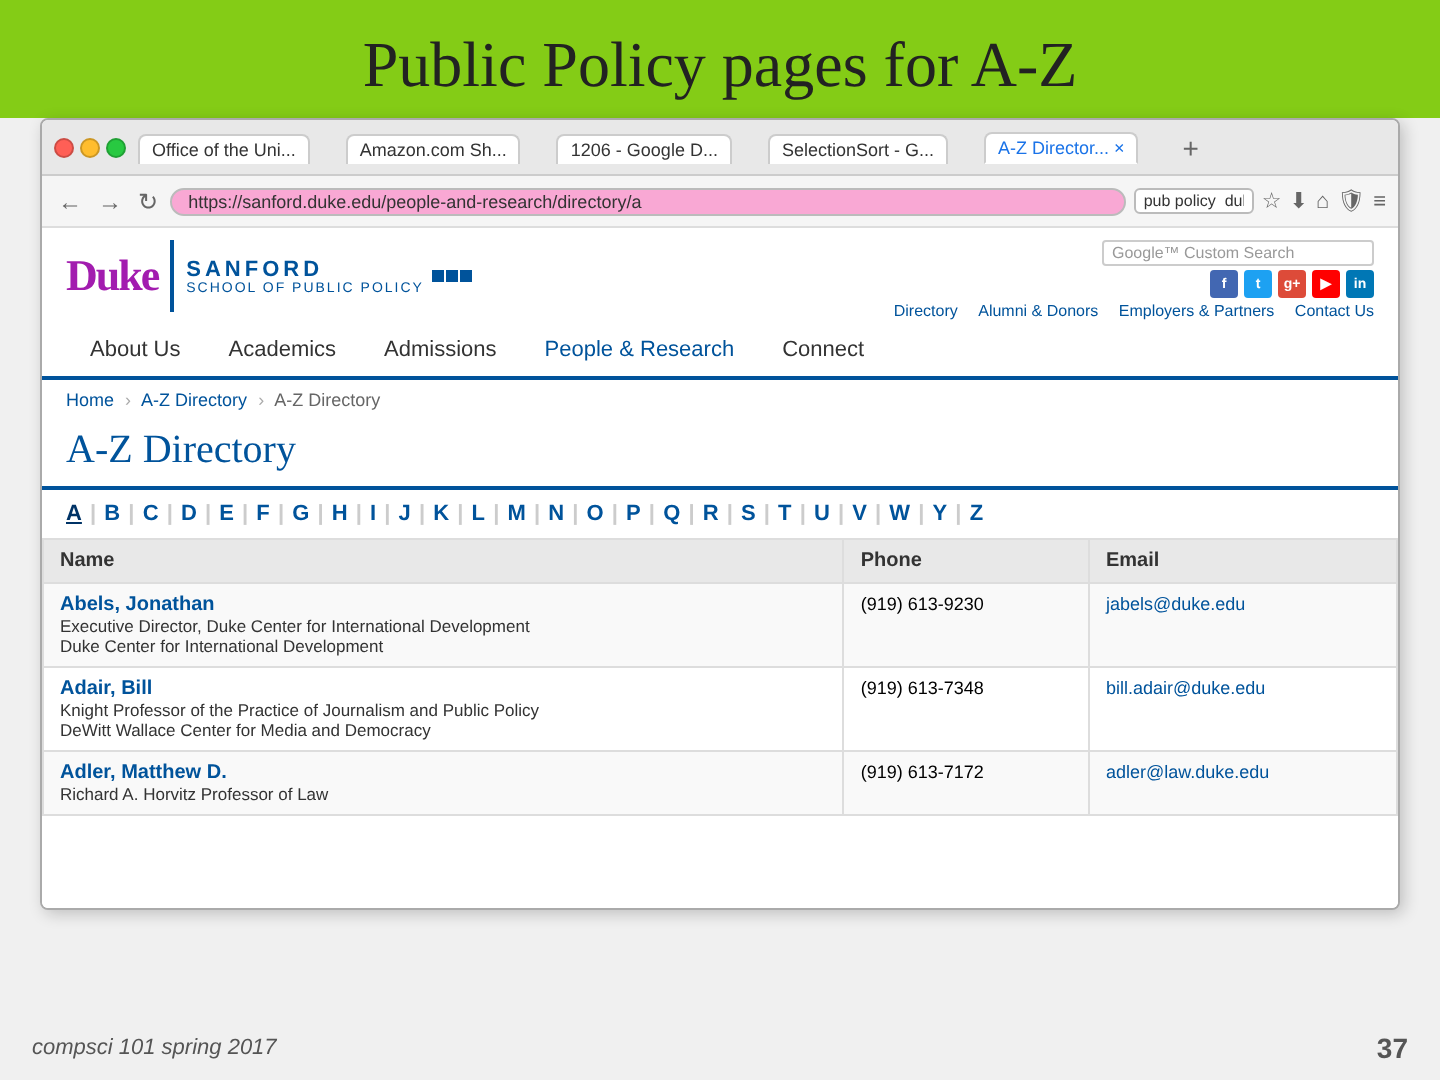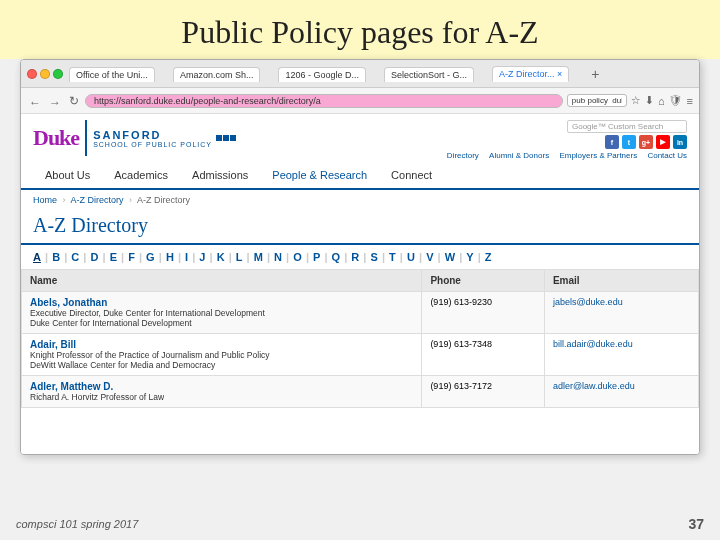--- a/index.html
+++ b/index.html
@@ -12,21 +12,21 @@
       position: relative;
     }
 
     
     .slide-title {
       text-align: center;
       font-size: 32px;
       font-family: 'Times New Roman', serif;
       color: #222;
       padding: 14px 0 8px 0;
-      background: #fef9c3;
+      background: #84cc16;
     }
 
     
     .browser-window {
       margin: 0 auto;
       width: 680px;
       border: 1px solid #aaa;
       border-radius: 4px;
       background: #fff;
       box-shadow: 2px 2px 8px rgba(0,0,0,0.2);
@@ -208,21 +208,21 @@
       gap: 2px;
     }
     .google-search-bar {
       display: flex;
       align-items: center;
       border: 1px solid #ccc;
       border-radius: 2px;
       padding: 1px 4px;
       font-size: 8px;
       color: #999;
-      width: 120px;
+      width: 136px;
       background: #fff;
     }
     .social-icons {
       display: flex;
       gap: 3px;
       font-size: 9px;
     }
     .social-icon {
       width: 14px;
       height: 14px;

